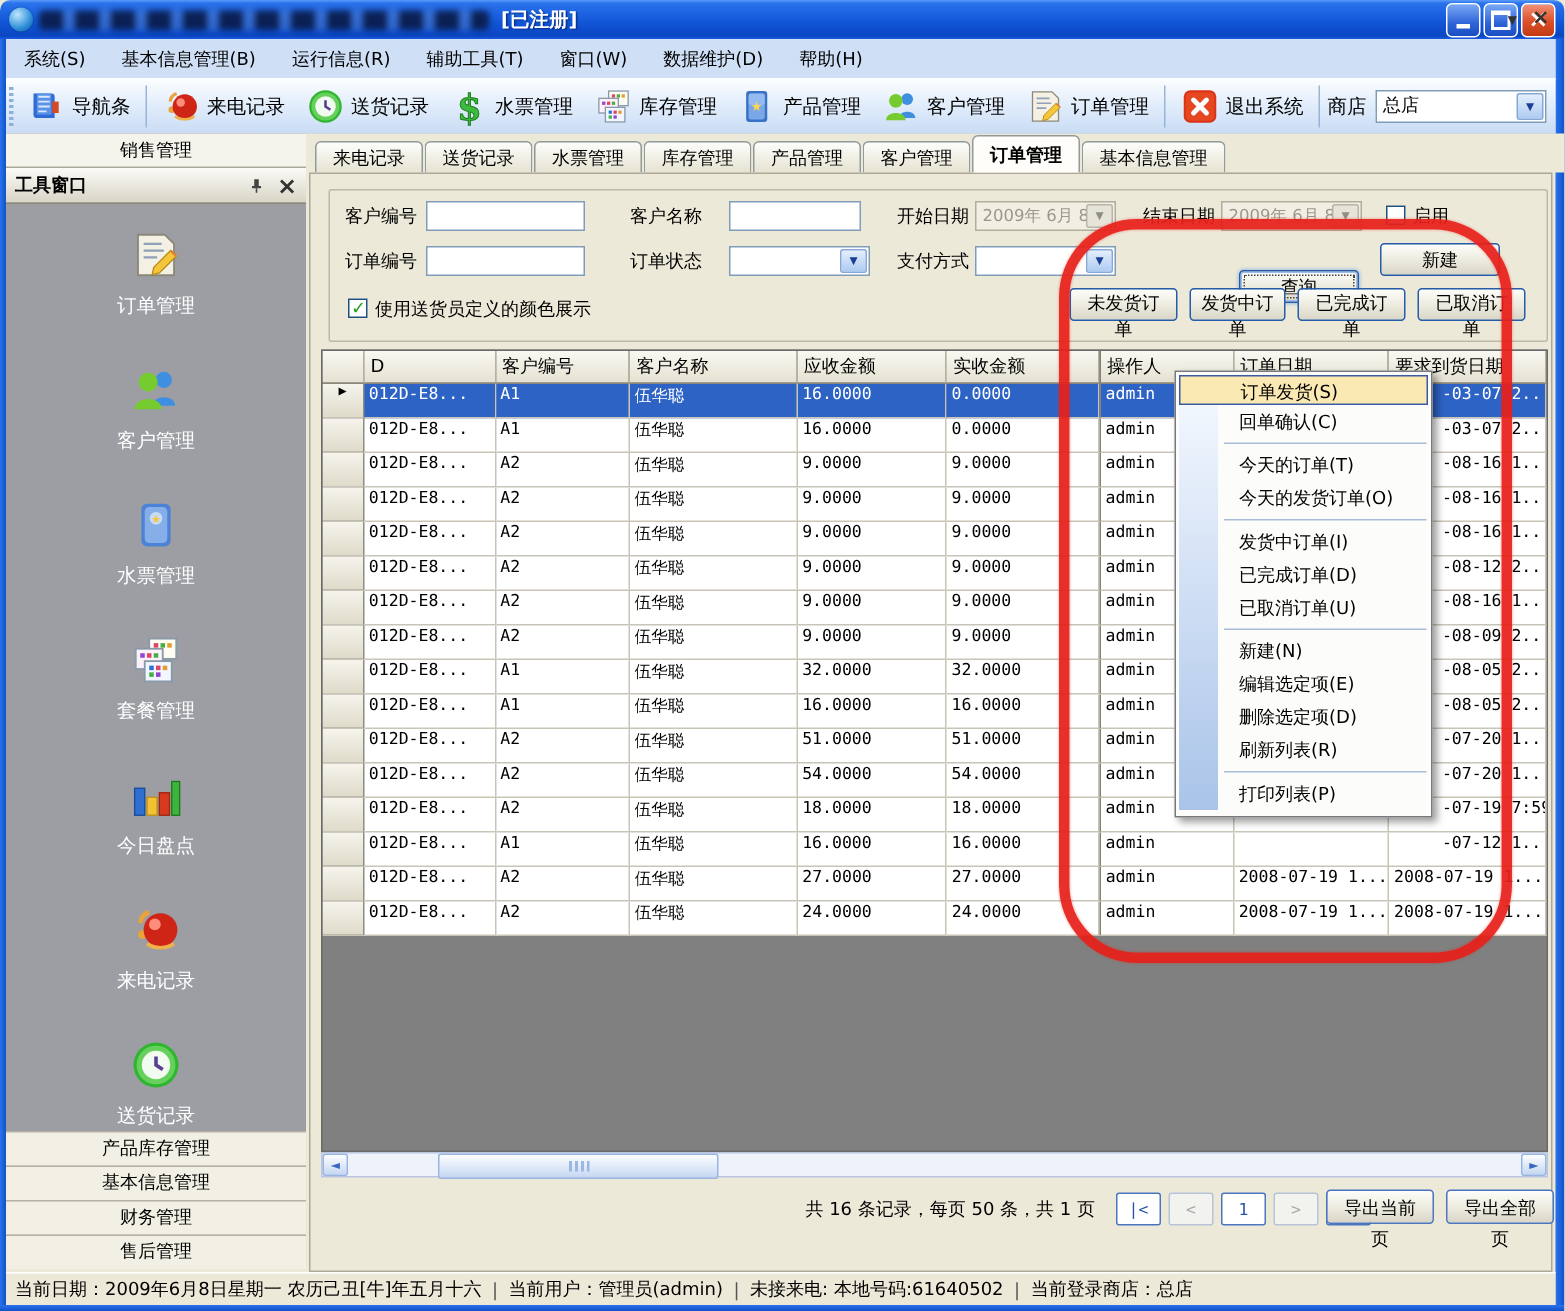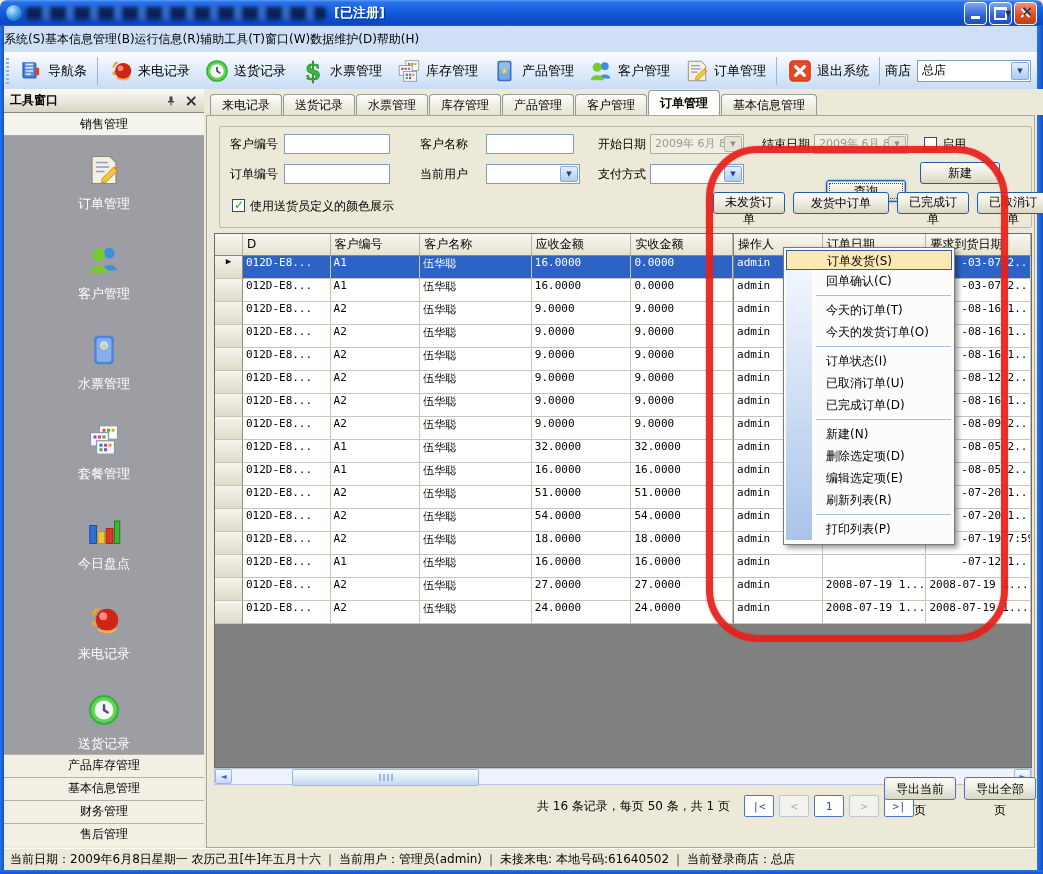--- a/index.html
+++ b/index.html
@@ -26,21 +26,21 @@
   .glyph-min::before{content:"";display:block;width:9px;height:3px;background:#fff;margin-top:9px;}
   .glyph-max::before{content:"";display:block;width:9px;height:8px;border:2px solid #fff;border-top-width:3px;}
   .glyph-x::before{content:"×";font-size:16px;line-height:16px;}
   #chrome-left{left:0;top:26px;width:4px;height:844px;background:linear-gradient(90deg,#2a73ec,#0f52c8);}
   #chrome-right{left:1037px;top:26px;width:6px;height:844px;background:linear-gradient(90deg,#2a73ec,#0f52c8);}
   #chrome-bottom{left:0;top:870px;width:1043px;height:4px;background:linear-gradient(180deg,#2a73ec,#0f52c8);}
 
   
   #menubar{left:4px;top:26px;width:1033px;height:26px;background:#cfdff5;display:flex;align-items:center;
     border-bottom:1px solid #b9cdea;}
-  .menu-item{padding:0 0;line-height:25px;cursor:default;}
+  .menu-item{padding:0 12px;line-height:25px;cursor:default;}
   #toolbar{left:4px;top:52px;width:1033px;height:37px;display:flex;align-items:center;
     background:linear-gradient(180deg,#fdfeff,#e3eefb 45%,#c9dcf5);border-bottom:1px solid #8fb0da;}
   #tool-grip{width:7px;height:26px;margin:0 2px;
     background:repeating-linear-gradient(180deg,#8fb0da 0 2px,transparent 2px 4px);width:3px;}
   .tool-btn{display:flex;align-items:center;gap:4px;padding:0 7px;height:32px;font-size:13px;cursor:default;}
   .tool-icon{width:26px;height:26px;}
   .tool-sep{width:1px;height:28px;background:#9ab4d8;margin:0 3px;}
   #shop-group{display:flex;align-items:center;gap:6px;margin-left:2px;font-size:13px;}
   #shop-select{width:108px;height:20px;background:#fff;border:1px solid #7f9db9;position:relative;
     line-height:18px;padding-left:4px;font-size:12px;}
@@ -133,21 +133,21 @@
   #sc-thumb{position:absolute;left:60px;top:0;width:185px;height:15px;border:1px solid #98b4e0;border-radius:2px;
     background:linear-gradient(180deg,#fdfeff,#c6d7f2);}
   #sc-thumb::after{content:"";position:absolute;left:50%;top:4px;width:14px;height:7px;margin-left:-7px;
     background:repeating-linear-gradient(90deg,#9ab8e4 0 2px,transparent 2px 4px);}
   #pg-summary{left:430px;top:795px;width:300px;text-align:right;line-height:22px;}
   #pg-nav{left:744px;top:795px;display:flex;gap:5px;}
   .pg-btn{min-width:24px;height:20px;border:1px solid #4a76c0;background:#fff;color:#2a52a8;
     font:11px "DejaVu Sans Mono",monospace;border-radius:2px;display:flex;align-items:center;justify-content:center;padding:0 2px;}
   .pg-btn.dis{color:#a8a8a8;border-color:#b8c4d8;background:#f2f2ee;}
   #pg-page{min-width:24px;}
-  #export-btns{left:884px;top:777px;display:flex;gap:8px;}
+  #export-btns{left:884px;top:793px;display:flex;gap:8px;}
   .export-btn{width:72px;height:23px;line-height:21px;border:1px solid #4a76c0;}
   #statusbar{left:4px;top:848px;width:1033px;height:22px;background:#ece9d8;border-top:1px solid #fff;
     display:flex;align-items:center;gap:7px;padding-left:6px;box-sizing:border-box;font-size:12px;white-space:nowrap;overflow:hidden;}
   .sb-sep{color:#555;}
 </style>
 </head>
 <body>
 
 <div id="titlebar" class="abs">
   <span id="app-icon"></span>
@@ -297,34 +297,34 @@
   <span id="shop-group">
     <span>商店</span>
     <span id="shop-select">
       <span>总店</span>
       <span class="combo-arrow"></span>
     </span>
   </span>
 </div>
 
 <div id="sidebar" class="abs">
+  <div id="sb-section">销售管理</div>
   <div id="sb-header">
     <span>工具窗口</span>
     <span class="hdr-icons">
       <span class="icon" id="pin-icon">
           <svg viewBox="0 0 16 16">
             <rect x="6" y="2" width="4" height="6" fill="#444"></rect>
             <rect x="4" y="8" width="8" height="2" fill="#444"></rect>
             <rect x="7.3" y="10" width="1.4" height="4" fill="#444"></rect>
           </svg>
         </span>
       <span class="glyph-x" style="color:#333"></span>
     </span>
   </div>
-  <div id="sb-section">销售管理</div>
   <div id="sb-items">
       <div class="sb-item"><span class="icon sb-icon">
           <svg viewBox="0 0 24 24">
             <path d="M4 3h12l4 4v14H4z" fill="#f4f1e4" stroke="#8a8878" stroke-width="0.8"></path>
             <path d="M6.5 7h8M6.5 10h9M6.5 13h6" stroke="#8fa0b8" stroke-width="1"></path>
             <path d="M11 17.5l7.5-7.5 2.5 2.5-7.5 7.5-3.2.7z" fill="#f5c53a" stroke="#b88c1a" stroke-width="0.6"></path>
             <path d="M18.5 10l2.5 2.5" stroke="#e08030" stroke-width="1"></path>
           </svg>
         </span><div class="sb-label">订单管理</div></div>
       <div class="sb-item"><span class="icon sb-icon">
@@ -426,38 +426,38 @@
 <span class="flabel abs" style="left:762px;top:134px;">结束日期</span>
 <span class="combo disabled abs" style="left:814px;top:134px;width:94px;">
   <span>2009年 6月 8日</span>
   <span class="combo-arrow"></span>
 </span>
 <span class="cb abs" style="left:924px;top:137px;"></span>
 <span class="flabel abs" style="left:942px;top:134px;">启用</span>
 
 <span class="flabel abs" style="left:230px;top:164px;">订单编号</span>
 <input class="tinput abs" style="left: 284px; top: 164px; width: 106px;" value="">
-<span class="flabel abs" style="left:420px;top:164px;">当前用户</span>
+<span class="flabel abs" style="left:420px;top:164px;">订单状态</span>
 <span class="combo abs" style="left:486px;top:164px;width:94px;">
   <span></span>
   <span class="combo-arrow"></span>
 </span>
 <span class="flabel abs" style="left:598px;top:164px;">支付方式</span>
 <span class="combo abs" style="left:650px;top:164px;width:94px;">
   <span></span>
   <span class="combo-arrow"></span>
 </span>
 <button class="xp-btn focus abs" style="left:826px;top:180px;width:80px;height:22px;">查询</button>
 <button class="xp-btn abs" style="left:920px;top:162px;width:80px;height:22px;">新建</button>
 
 <span class="cb checked abs" style="left:232px;top:199px;"></span>
 <span class="flabel abs" style="left:250px;top:196px;">使用送货员定义的颜色展示</span>
 <div class="abs" id="status-buttons" style="left:713px;top:192px;display:flex;gap:8px;">
     <button class="xp-btn" style="width: 72px; height: 22px;">未发货订单</button>
-    <button class="xp-btn" style="width: 96px; height: 22px;">发货中订单</button>
+    <button class="xp-btn" style="width: 64px; height: 22px;">发货中订单</button>
     <button class="xp-btn" style="width: 72px; height: 22px;">已完成订单</button>
     <button class="xp-btn" style="width: 72px; height: 22px;">已取消订单</button>
   </div>
 
 <div id="grid" class="abs">
   <div id="grid-header">
       <div class="gh-cell" style="width: 28px;"></div>
       <div class="gh-cell" style="width: 88px;">D</div>
       <div class="gh-cell" style="width: 90px;">客户编号</div>
       <div class="gh-cell" style="width: 112px;">客户名称</div>
@@ -647,27 +647,27 @@
     </div>
 </div>
 
 <div id="ctx-menu" class="abs">
     <div class="ctx-item hl">订单发货(S)</div>
     <div class="ctx-item">回单确认(C)</div>
     <div class="ctx-sep"></div>
     <div class="ctx-item">今天的订单(T)</div>
     <div class="ctx-item">今天的发货订单(O)</div>
     <div class="ctx-sep"></div>
-    <div class="ctx-item">订单状态(I)</div>
+    <div class="ctx-item">发货中订单(I)</div>
+    <div class="ctx-item">已完成订单(D)</div>
     <div class="ctx-item">已取消订单(U)</div>
-    <div class="ctx-item">已完成订单(D)</div>
     <div class="ctx-sep"></div>
     <div class="ctx-item">新建(N)</div>
+    <div class="ctx-item">编辑选定项(E)</div>
     <div class="ctx-item">删除选定项(D)</div>
-    <div class="ctx-item">编辑选定项(E)</div>
     <div class="ctx-item">刷新列表(R)</div>
     <div class="ctx-sep"></div>
     <div class="ctx-item">打印列表(P)</div>
   </div>
 
 <div id="annotation" class="abs"></div>
 
 <div id="hscroll" class="abs">
   <span class="sc-btn sc-left"></span>
   <span id="sc-track">

